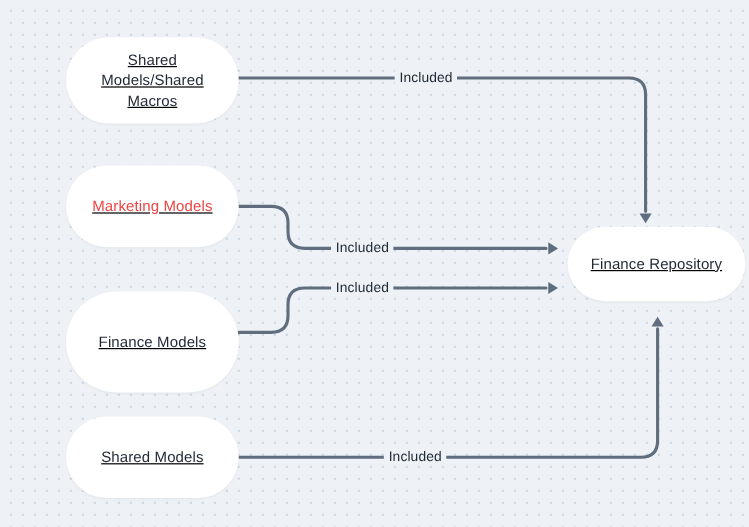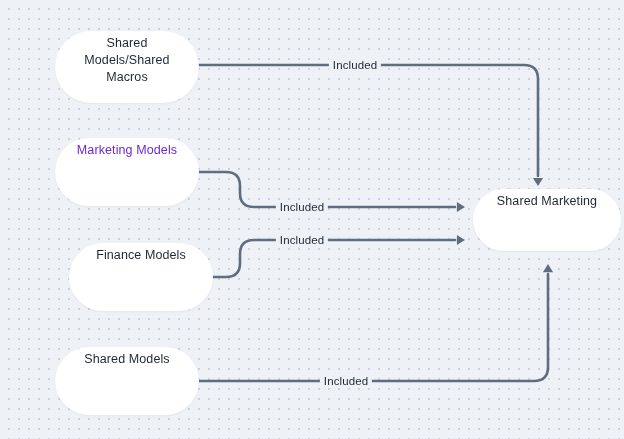--- a/index.html
+++ b/index.html
@@ -28,23 +28,25 @@
     width: 624px;
     height: 439px;
     pointer-events: none;
   }
   .node {
     position: absolute;
     background: #ffffff;
     border-radius: 999px;
     box-shadow: 0 1px 2px rgba(40, 55, 75, 0.06);
     display: flex;
+    align-items: center;
     justify-content: center;
     box-sizing: border-box;
     padding: 4px 10px;
+    text-decoration: underline;
   }
   .node-label {
     color: #1f2733;
     font-size: 12.5px;
     line-height: 17px;
     text-align: center;
     white-space: pre-line;
     letter-spacing: 0.1px;
   }
   .edge-label {
@@ -76,30 +78,30 @@
       <polygon points="548,264 542.93,272.125 553.07,272.125" fill="#5f6d7e"></polygon>
     </svg>
 
   <div id="node-layer">
       <div class="node" style="left: 55px; top: 31px; width: 144px; height: 72px; background: rgb(255, 255, 255);">
         <div class="node-label" style="color: rgb(31, 39, 51);">Shared
 Models/Shared
 Macros</div>
       </div>
       <div class="node" style="left: 55px; top: 138px; width: 144px; height: 68px; background: rgb(255, 255, 255);">
-        <div class="node-label" style="color: #6d28d9;">Marketing Models</div>
+        <div class="node-label" style="color: #ef4444;">Marketing Models</div>
       </div>
-      <div class="node" style="left: 69px; top: 243px; width: 144px; height: 68px; background: rgb(255, 255, 255);">
+      <div class="node" style="left: 55px; top: 243px; width: 144px; height: 84px; background: rgb(255, 255, 255);">
         <div class="node-label" style="color: rgb(31, 39, 51);">Finance Models</div>
       </div>
       <div class="node" style="left: 55px; top: 347px; width: 144px; height: 68px; background: rgb(255, 255, 255);">
         <div class="node-label" style="color: rgb(31, 39, 51);">Shared Models</div>
       </div>
       <div class="node" style="left: 473px; top: 189px; width: 148px; height: 62px; background: rgb(255, 255, 255);">
-        <div class="node-label" style="color: rgb(31, 39, 51);">Shared Marketing</div>
+        <div class="node-label" style="color: rgb(31, 39, 51);">Finance Repository</div>
       </div>
     </div>
   <div id="label-layer">
       <div class="edge-label" style="left: 355px; top: 65px;">Included</div>
       <div class="edge-label" style="left: 302px; top: 207px;">Included</div>
       <div class="edge-label" style="left: 302px; top: 240px;">Included</div>
       <div class="edge-label" style="left: 346px; top: 381px;">Included</div>
     </div>
 
 </div>

